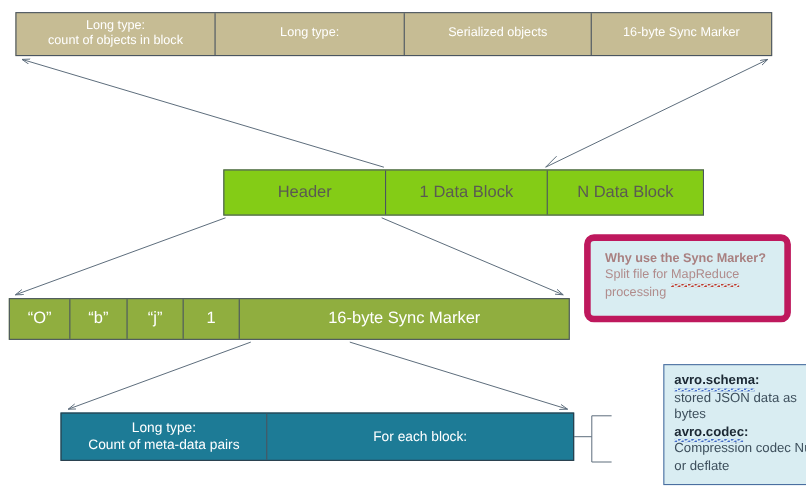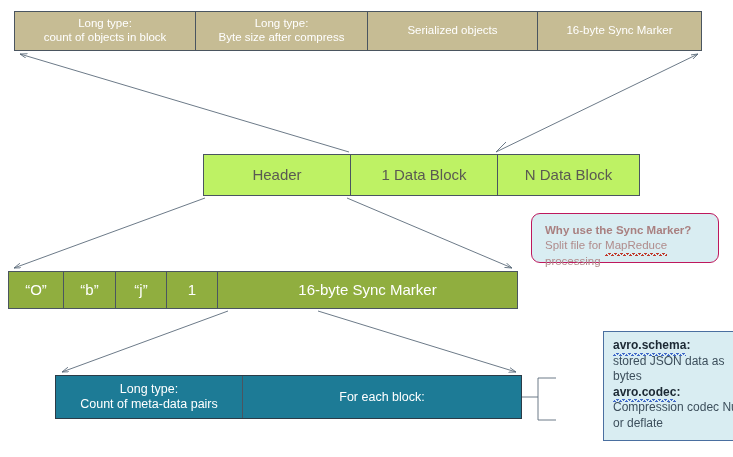--- a/index.html
+++ b/index.html
@@ -60,21 +60,21 @@
     font-size: 11.5px;
     padding: 0 3px;
   }
 
   
   .row-blue {
     left: 203px;
     top: 154px;
     width: 437px;
     height: 42px;
-    background: #bef264;
+    background: #84cc16;
   }
   .row-blue .cell {
     color: #5a5a52;
     font-size: 15px;
   }
 
   
   .row-green {
     left: 8px;
     top: 271px;
@@ -125,24 +125,24 @@
       radial-gradient(circle at 1.5px 2.6px, #4169c8 1.1px, transparent 1.2px),
       radial-gradient(circle at 4.5px 0.4px, #4169c8 1.1px, transparent 1.2px);
   }
 
   
   .note-sync {
     position: absolute;
     left: 531px;
     top: 213px;
     width: 188px;
-    height: 50px;
+    height: 80px;
     box-sizing: border-box;
     background: #d9edf2;
-    border: 1px solid #be185d;
+    border: 6px solid #be185d;
     border-radius: 9px;
     padding: 9px 11px 0 13px;
     color: #b08c8c;
     font-size: 11.5px;
     line-height: 1.33;
     z-index: 2;
   }
   .note-sync .hl {
     font-weight: bold;
     color: #a98080;
@@ -200,21 +200,20 @@
     </g>
   </svg>
 
   <div class="row row-tan">
     <div class="cell" style="width:180px">
       <span>Long type:</span>
       <span>count of objects  in block</span>
     </div>
     <div class="cell" style="width:172px">
       <span>Long type:</span>
-      <span>Byte size after compress</span>
     </div>
     <div class="cell" style="width:170px">
       <span>Serialized objects</span>
     </div>
     <div class="cell" style="flex:1">
       <span>16-byte Sync Marker</span>
     </div>
   </div>
 
   <div class="row row-blue">

